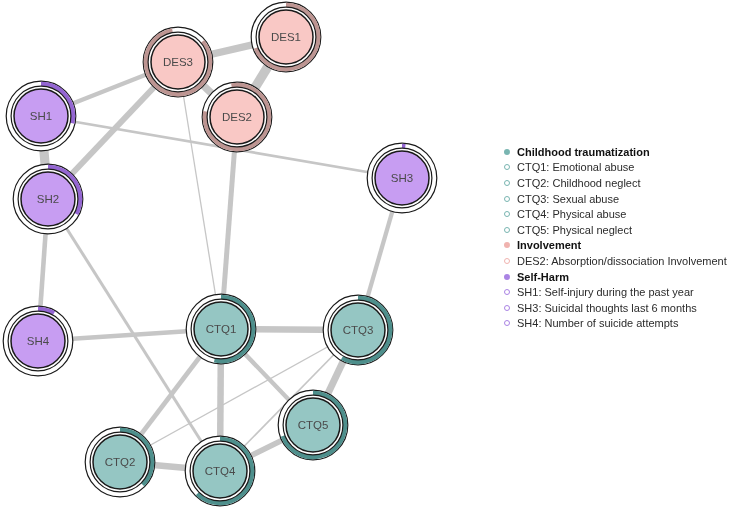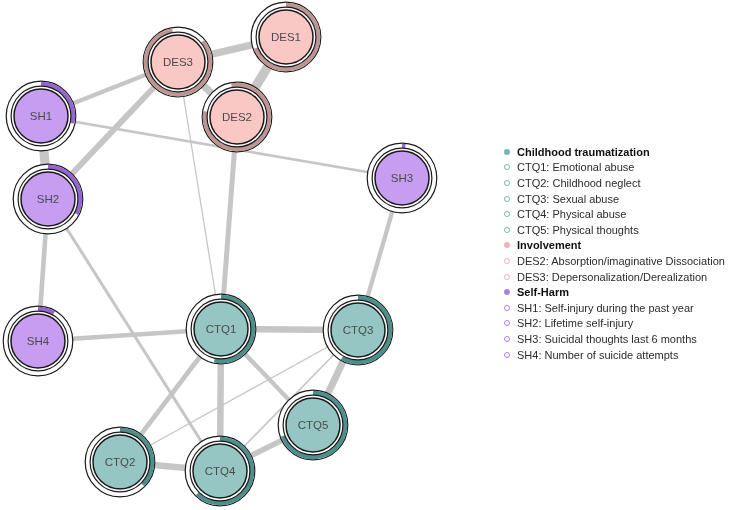--- a/index.html
+++ b/index.html
@@ -153,45 +153,37 @@
       <div class="legend-row">
         <span class="marker ring" style="border-color: rgb(121, 181, 177);"></span>
         <span class="legend-item-text">CTQ3: Sexual abuse</span>
       </div>
       <div class="legend-row">
         <span class="marker ring" style="border-color: rgb(121, 181, 177);"></span>
         <span class="legend-item-text">CTQ4: Physical abuse</span>
       </div>
       <div class="legend-row">
         <span class="marker ring" style="border-color: rgb(121, 181, 177);"></span>
-        <span class="legend-item-text">CTQ5: Physical thoughts</span>
+        <span class="legend-item-text">CTQ5: Physical neglect</span>
       </div>
       <div class="legend-row">
         <span class="marker dot" style="background: rgb(240, 179, 175);"></span>
         <span class="legend-header-text">Involvement</span>
       </div>
       <div class="legend-row">
         <span class="marker ring" style="border-color: rgb(240, 179, 175);"></span>
-        <span class="legend-item-text">DES2: Absorption/imaginative Dissociation</span>
-      </div>
-      <div class="legend-row">
-        <span class="marker ring" style="border-color: rgb(240, 179, 175);"></span>
-        <span class="legend-item-text">DES3: Depersonalization/Derealization</span>
+        <span class="legend-item-text">DES2: Absorption/dissociation Involvement</span>
       </div>
       <div class="legend-row">
         <span class="marker dot" style="background: rgb(170, 132, 228);"></span>
         <span class="legend-header-text">Self-Harm</span>
       </div>
       <div class="legend-row">
         <span class="marker ring" style="border-color: rgb(170, 132, 228);"></span>
         <span class="legend-item-text">SH1: Self-injury during the past year</span>
-      </div>
-      <div class="legend-row">
-        <span class="marker ring" style="border-color: rgb(170, 132, 228);"></span>
-        <span class="legend-item-text">SH2: Lifetime self-injury</span>
       </div>
       <div class="legend-row">
         <span class="marker ring" style="border-color: rgb(170, 132, 228);"></span>
         <span class="legend-item-text">SH3: Suicidal thoughts last 6 months</span>
       </div>
       <div class="legend-row">
         <span class="marker ring" style="border-color: rgb(170, 132, 228);"></span>
         <span class="legend-item-text">SH4: Number of suicide attempts</span>
       </div>
     </div>

